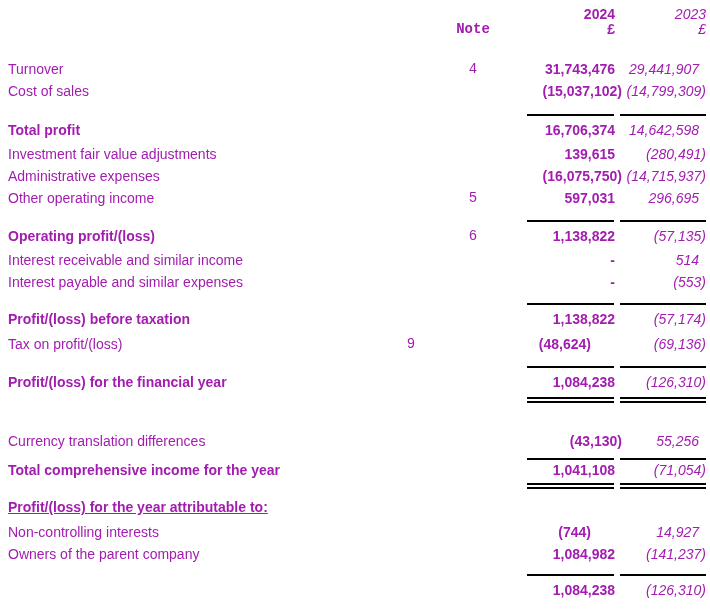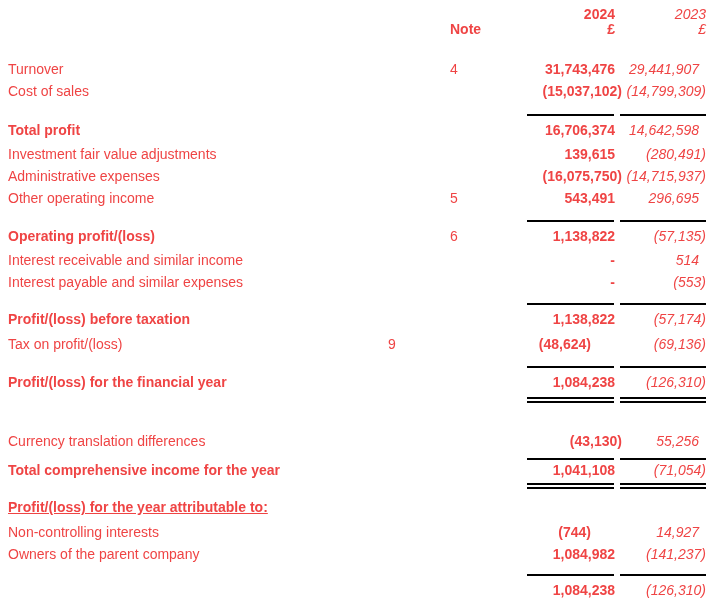--- a/index.html
+++ b/index.html
@@ -1,32 +1,32 @@
 <!DOCTYPE html>
 <html><head>
 <meta charset="utf-8">
 <style>
   html, body { margin: 0; padding: 0; background: #ffffff; }
   #page {
     position: relative;
     width: 710px;
     height: 609px;
     background: #ffffff;
-    color: #ef4444;
+    color: #a21caf;
     font-family: "Liberation Sans", "DejaVu Sans", sans-serif;
     font-size: 14px;
     box-sizing: border-box;
     padding-right: 4px;
     overflow: hidden;
   }
   .row { display: flex; height: 22px; line-height: 20px; align-items: flex-start; }
   .hdr .row { height: 15px; line-height: 15px; }
   .hdr { padding-top: 7px; }
   .c-label { flex: 1; padding-left: 8px; min-width: 0; box-sizing: border-box; }
-  .c-note  { width: 46px;  text-align: left; }
+  .c-note  { width: 46px;  text-align: center; font-family: Liberation Mono, monospace; }
   .c-24    { width: 126px; text-align: right; font-weight: bold; }
   .c-23    { width: 84px;  text-align: right; font-style: italic; }
   .bold .c-label { font-weight: bold; }
   .bold-cell { font-weight: bold; }
   
   .ph { padding-right: 7px; box-sizing: border-box; }
   
   .rrow { position: relative; }
   .rrow.sr { height: 2px; }
   .rrow.dr { height: 6px; }
@@ -105,21 +105,21 @@
   <div class="row">
     <span class="c-label">Administrative expenses</span>
     <span class="c-note"></span>
     <span class="c-24 val">(16,075,750)</span>
     <span class="c-23 val">(14,715,937)</span>
   </div>
 
   <div class="row">
     <span class="c-label">Other operating income</span>
     <span class="c-note">5</span>
-    <span class="c-24 val ph">543,491</span>
+    <span class="c-24 val ph">597,031</span>
     <span class="c-23 val ph">296,695</span>
   </div>
 
   <div class="rrow sr mt10">
     <div class="ln l24"></div>
     <div class="ln l23"></div>
   </div>
 
   <div class="row bold mt4">
     <span class="c-label">Operating profit/(loss)</span>

